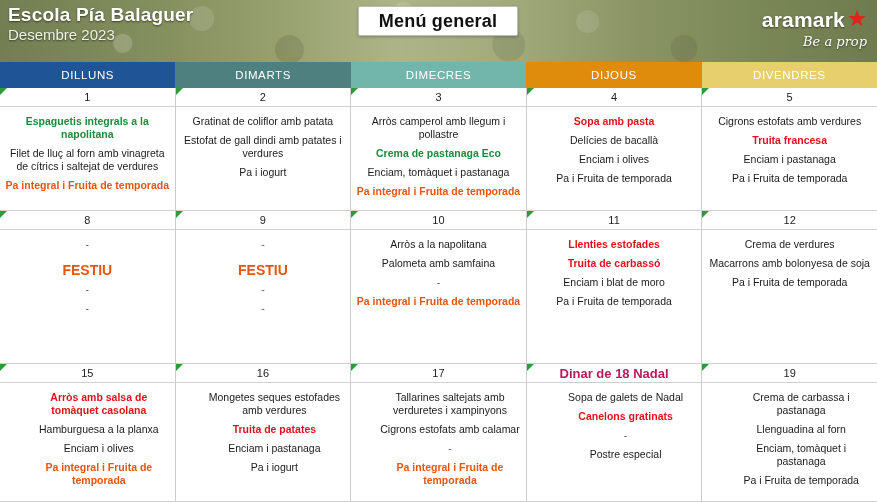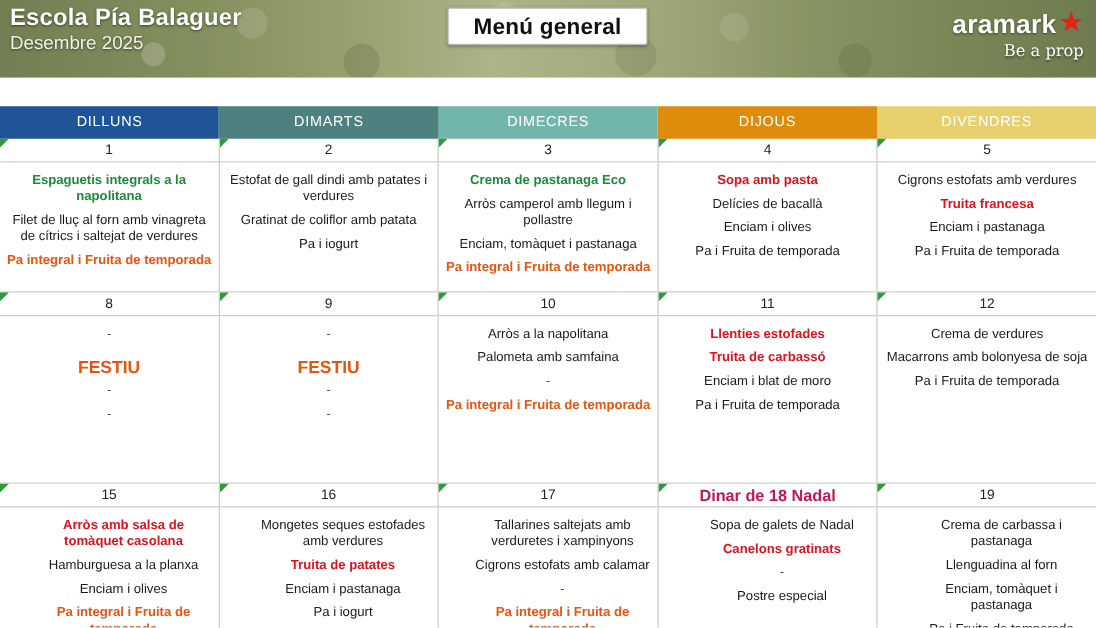--- a/index.html
+++ b/index.html
@@ -62,27 +62,27 @@
     position:absolute; right:10px; top:8px; z-index:4; text-align:right;margin-left:36px;
   }
   .brand-name{
     font-size:21px; font-weight:bold; color:#ffffff; letter-spacing:0.2px;
     text-shadow:0 1px 2px rgba(0,0,0,0.5);
     display:inline-block;
   }
   .brand-star{ display:inline-block; margin-left:2px; vertical-align:-2px; }
   .brand-tag{
     font-size:13px; color:#ffffff; font-family:"DejaVu Serif", serif;
-    text-shadow:0 1px 2px rgba(0,0,0,0.5);
+    font-style:italic; text-shadow:0 1px 2px rgba(0,0,0,0.5);
     margin-top:1px;
   }
 
   
   .dayhead{
-    display:flex; width:877px; height:26px;margin-top:23px;
+    display:flex; width:877px; height:26px;
   }
   .dayhead .cell{
     flex:1 1 0; display:flex; align-items:center; justify-content:center;
     color:#ffffff; font-size:11.5px; letter-spacing:0.6px; font-weight:normal;
   }
   .dh0{ background:#1f5596; }
   .dh1{ background:#4f8080; }
   .dh2{ background:#72b5ab; }
   .dh3{ background:#df8b0c; }
   .dh4{ background:#e8cf6e; }
@@ -128,21 +128,21 @@
   .w3 .mcell{ height:119px;padding-left:27px; }
 </style>
 </head>
 <body>
 
 <div class="page">
 
   <div class="header">
     <div class="school-block">
       <div class="school-name">Escola Pía Balaguer</div>
-      <div class="school-sub">Desembre 2025</div>
+      <div class="school-sub">Desembre 2023</div>
     </div>
 
     <div class="title-box">
       <span>Menú general</span>
     </div>
 
     <div class="brand">
       <div>
         <span class="brand-name">aramark</span><span class="brand-star"><svg width="20" height="20" viewBox="0 0 20 20">
               <path d="M10 1 L12.3 7.1 L18.8 7.1 L13.6 11 L15.6 17.2 L10 13.4 L4.4 17.2 L6.4 11 L1.2 7.1 L7.7 7.1 Z" fill="#e2231a"></path>
@@ -184,27 +184,27 @@
           <span>5</span>
         </div>
     </div>
     <div class="wk-mealsrow w1">
       <div class="mcell">
         <div class="meal hl-green">Espaguetis integrals a la napolitana</div>
         <div class="meal">Filet de lluç al forn amb vinagreta de cítrics i saltejat de verdures</div>
         <div class="meal hl-orange">Pa integral i Fruita de temporada</div>
       </div>
       <div class="mcell">
+        <div class="meal">Gratinat de coliflor amb patata</div>
         <div class="meal">Estofat de gall dindi amb patates i verdures</div>
-        <div class="meal">Gratinat de coliflor amb patata</div>
         <div class="meal">Pa i iogurt</div>
       </div>
       <div class="mcell">
+        <div class="meal">Arròs camperol amb llegum i pollastre</div>
         <div class="meal hl-green">Crema de pastanaga Eco</div>
-        <div class="meal">Arròs camperol amb llegum i pollastre</div>
         <div class="meal">Enciam, tomàquet i pastanaga</div>
         <div class="meal hl-orange">Pa integral i Fruita de temporada</div>
       </div>
       <div class="mcell">
         <div class="meal hl-red">Sopa amb pasta</div>
         <div class="meal">Delícies de bacallà</div>
         <div class="meal">Enciam i olives</div>
         <div class="meal">Pa i Fruita de temporada</div>
       </div>
       <div class="mcell">

